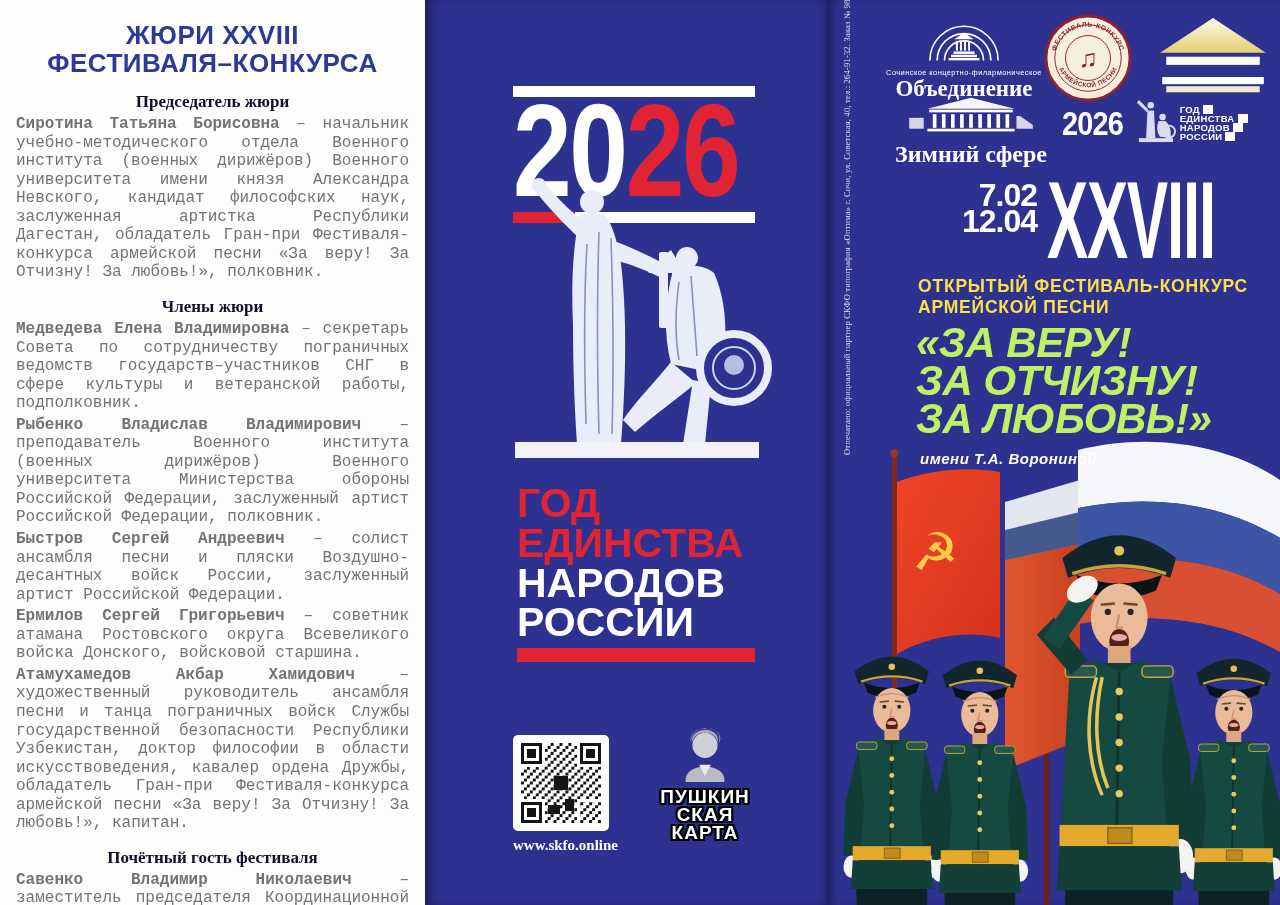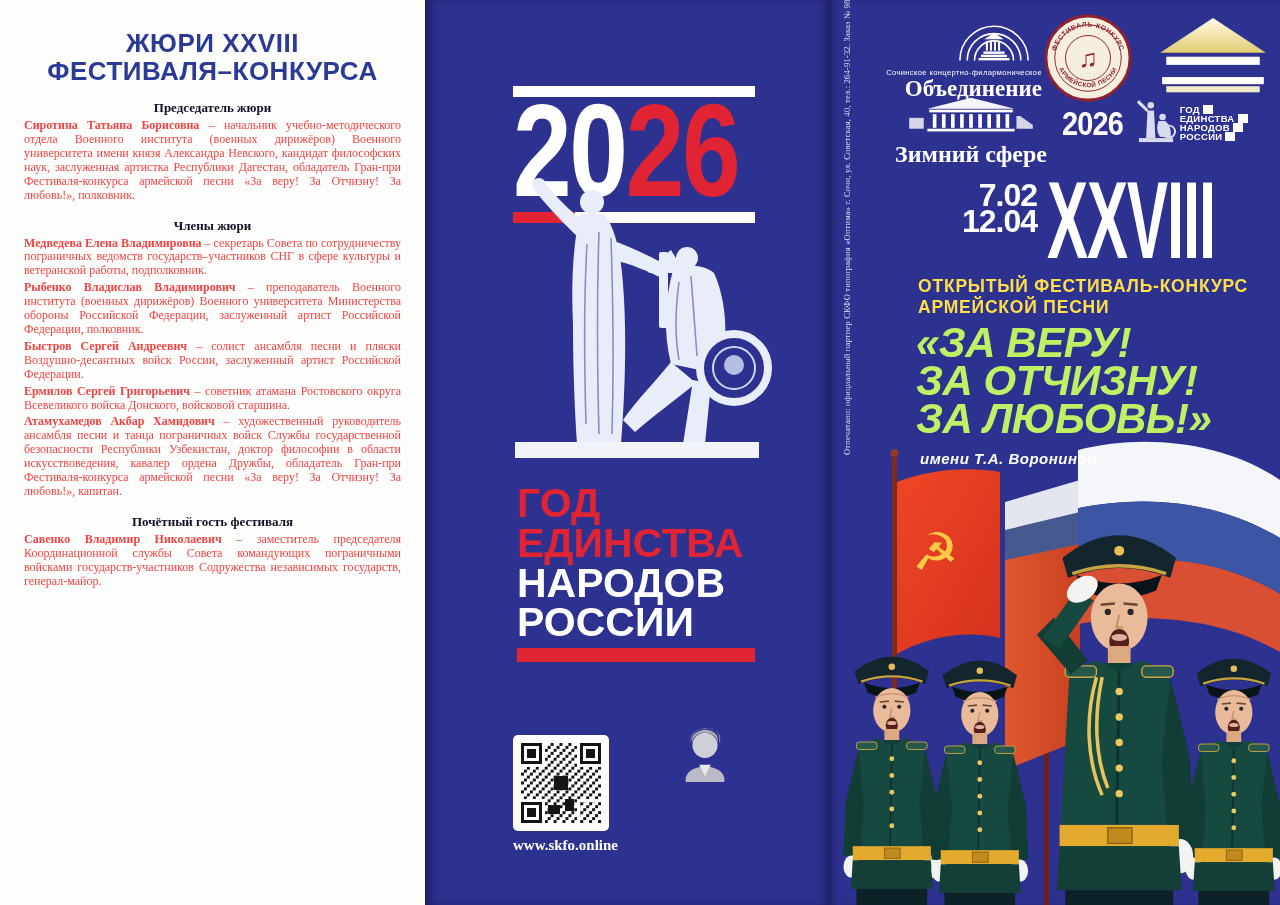--- a/index.html
+++ b/index.html
@@ -1,26 +1,26 @@
 <!DOCTYPE html>
 <html><head>
 <meta charset="utf-8">
 <style>
   html,body{margin:0;padding:0;background:#555;}
   #poster{position:relative;width:1280px;height:905px;background:#fdfdfb;overflow:hidden;
           font-family:"Liberation Sans",sans-serif;}
   
   .panel-left{position:absolute;left:0;top:0;width:425px;height:905px;background:#fdfdfb;
-              padding:8px;box-sizing:border-box;}
+              padding:0;box-sizing:border-box;}
   .panel-left .inner{padding:14px 16px 0 16px;}
   .jury-title{color:#2b3a96;font-weight:bold;font-size:26px;line-height:1.06;text-align:center;
               letter-spacing:.5px;margin:8px 0 10px 0;}
-  .sec-header{font-family:"Liberation Serif",serif;font-weight:bold;font-size:13px;color:#101028;
+  .sec-header{font-family:"Liberation Serif",serif;font-weight:bold;font-size:17px;color:#101028;
               text-align:center;margin:15px 0 3px 0;}
-  .entry{font-family:Liberation Serif, serif;font-size:12px;line-height:1.16;color:#ef4444;
+  .entry{font-family:Liberation Mono, monospace;font-size:16px;line-height:1.16;color:#737373;
          text-align:justify;margin:0 0 3px 0;}
   .entry b{font-weight:bold;}
   
   .panel-center{position:absolute;left:425px;top:0;width:403px;height:905px;background:#2d3190;
                 box-shadow:inset 10px 0 14px -8px rgba(0,0,20,.55), inset -8px 0 12px -8px rgba(0,0,20,.5);}
   .y-logo{position:absolute;left:88px;top:86px;width:242px;}
   .y-bar-top{height:11px;background:#ffffff;}
   .y-digits{margin-top:6px;font-weight:bold;font-size:132px;line-height:0.72;letter-spacing:-3px;
             transform:scaleX(0.80);transform-origin:left top;white-space:nowrap;}
   .y-digits .w{color:#ffffff}.y-digits .r{color:#e02433}
@@ -37,21 +37,21 @@
   .qr-label{margin-top:6px;color:#fff;font-family:"Liberation Serif",serif;font-weight:bold;font-size:15px;}
   .pushkin{position:absolute;left:212px;top:726px;width:136px;text-align:center;}
   .pushkin .lines{font-weight:bold;font-size:19px;line-height:0.95;color:#fff;letter-spacing:1px;
      text-shadow:-2px -2px 0 #000,2px -2px 0 #000,-2px 2px 0 #000,2px 2px 0 #000,0 2px 0 #000,0 -2px 0 #000,2px 0 0 #000,-2px 0 0 #000;}
   
   .panel-right{position:absolute;left:828px;top:0;width:452px;height:905px;background:#2d3190;
                box-shadow:inset 8px 0 12px -7px rgba(0,0,20,.6);}
   .print-info{position:absolute;left:14px;top:455px;width:438px;height:13px;color:#dfe2f2;
               font-family:"Liberation Serif",serif;font-size:8.5px;letter-spacing:.2px;
               transform:rotate(-90deg);transform-origin:0 0;white-space:nowrap;z-index:3;}
-  .logo-obed{position:absolute;left:58px;top:10px;width:156px;text-align:right;color:#fff;z-index:2;}
+  .logo-obed{position:absolute;left:58px;top:10px;width:156px;text-align:center;color:#fff;z-index:2;}
   .logo-obed .small{font-size:7.5px;letter-spacing:.4px;margin-top:2px;}
   .logo-obed .big{font-family:"Liberation Serif",serif;font-weight:bold;font-size:23px;line-height:1;}
   .logo-seal{position:absolute;left:216px;top:14px;width:88px;height:88px;z-index:2;}
   .logo-pediment{position:absolute;left:324px;top:12px;width:122px;z-index:2;}
   .logo-winter{position:absolute;left:58px;top:96px;width:170px;text-align:center;color:#fff;z-index:2;}
   .logo-winter .big{font-family:"Liberation Serif",serif;font-weight:bold;font-size:24px;line-height:1;margin-top:2px;}
   .logo-mini{position:absolute;left:234px;top:100px;width:195px;display:flex;align-items:center;z-index:2;color:#fff;}
   .logo-mini .num{font-weight:bold;font-size:34px;letter-spacing:-1px;transform:scaleX(.85);transform-origin:left center;line-height:1;}
   .logo-mini .txt{font-weight:bold;font-size:9.5px;line-height:1.05;letter-spacing:.3px;margin-left:2px;}
   .logo-mini .txt div{border-right:14px solid #fff;padding-right:3px;display:inline-block;clear:both;float:left;border-right-width:10px;height:9px;}
@@ -178,20 +178,25 @@
     </div>
 
     <div class="pushkin">
       <svg width="62" height="58" viewBox="0 0 64 60">
         <path d="M18,18 C16,6 28,2 32,3 C40,1 50,7 46,18 C50,14 48,5 38,3 C26,0 14,8 18,18 Z" fill="#9a9ba4"></path>
         <circle cx="32" cy="20" r="13" fill="#cfd0d7"></circle>
         <path d="M19,17 C17,9 25,4 32,4 C41,4 47,10 45,17 C44,10 38,7 32,7 C25,7 20,11 19,17 Z" fill="#a9aab2"></path>
         <path d="M12,54 C15,38 49,38 52,54 L52,58 L12,58 Z" fill="#b9bac3"></path>
         <polygon points="26,40 32,52 38,40" fill="#e9e9ef"></polygon>
       </svg>
+      <div class="lines">
+        <div>ПУШКИН</div>
+        <div>СКАЯ</div>
+        <div>КАРТА</div>
+      </div>
     </div>
   </div>
 
   <div class="panel-right">
 
     <div class="print-info">Отпечатано: официальный партнер СКФО типография «Оптима» г. Сочи, ул. Советская, 40, тел.: 264-91-32. Заказ № 989, тираж 1000 экз.</div>
 
     <div class="logo-obed">
       <svg width="96" height="52" viewBox="0 0 100 64">
         <g stroke="#fff" fill="none" stroke-width="2">

